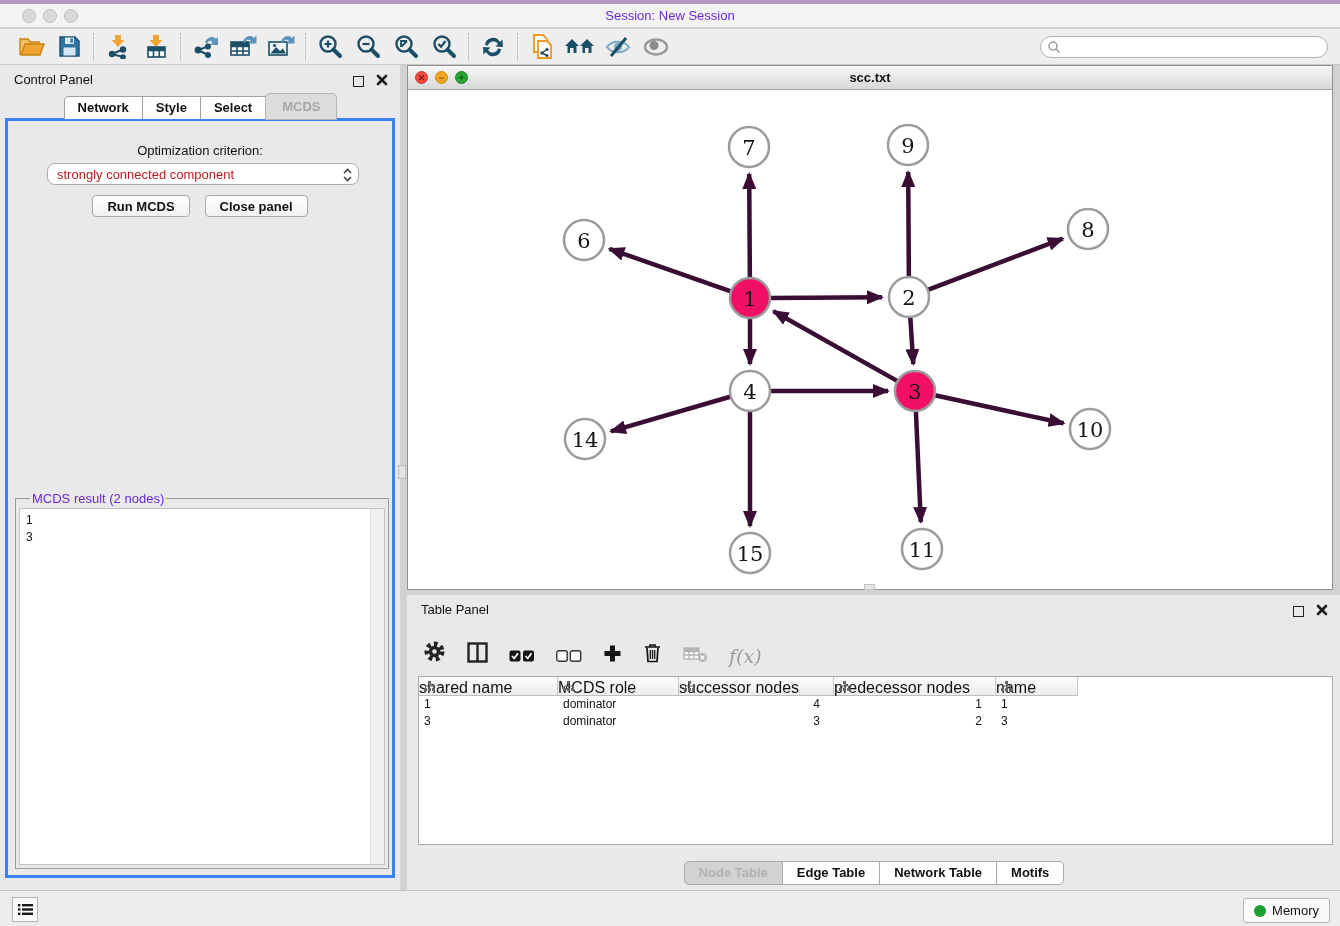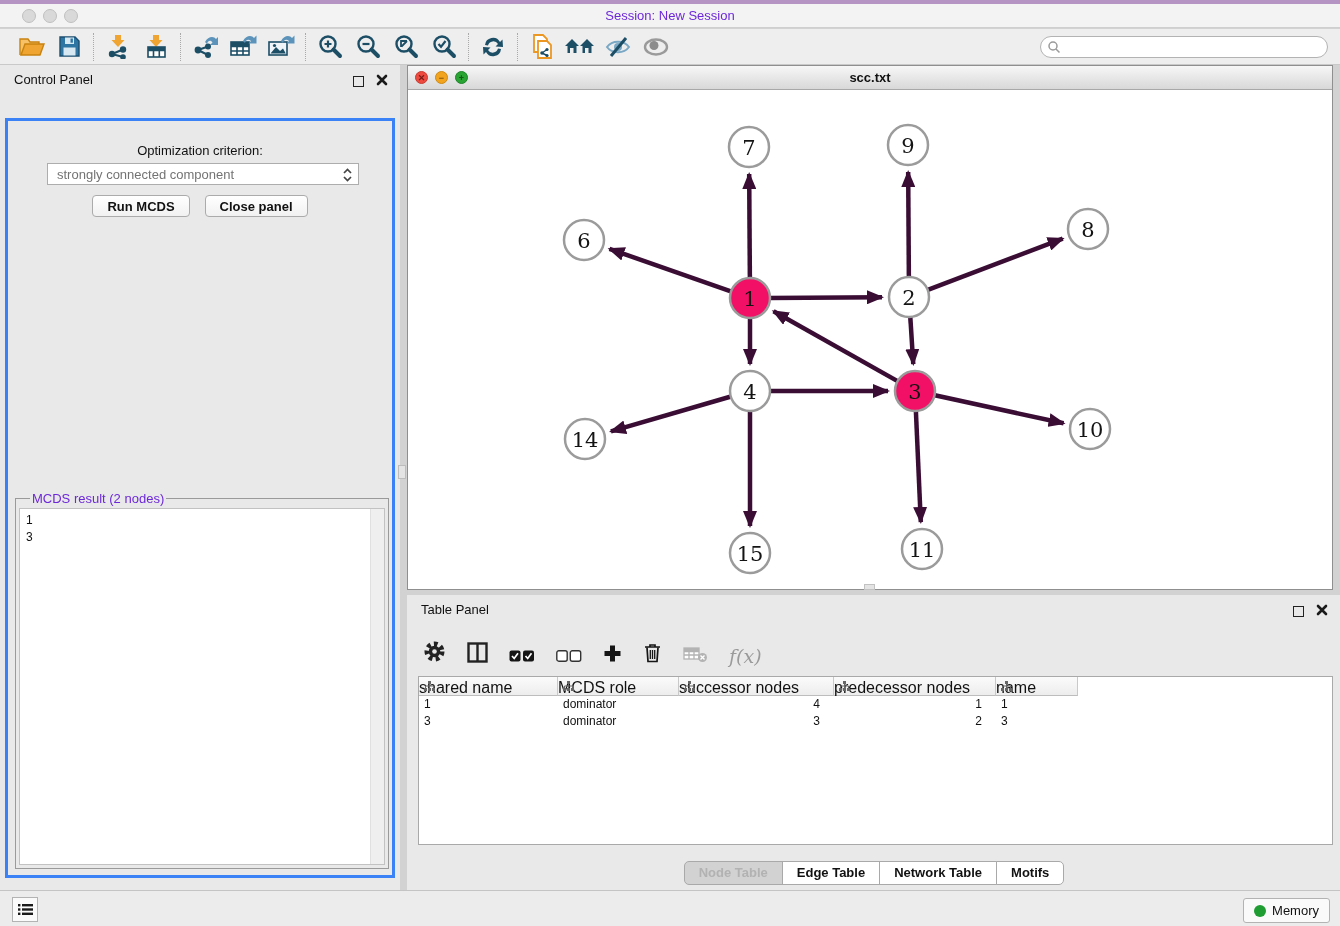--- a/index.html
+++ b/index.html
@@ -26,21 +26,21 @@
   .panel-head { position:relative; height:28px; }
   .panel-title { position:absolute; left:14px; top:7px; font-size:13px; color:#111; }
   .panel-icons { position:absolute; right:12px; top:7px; display:flex; gap:12px; align-items:center; }
   .float-ic { width:11px; height:11px; border:1.5px solid #222; background:transparent; }
   #cp-tabs { position:absolute; top:31px; left:0; right:0; display:flex; justify-content:center; align-items:flex-end; height:23px; z-index:2; }
   .jtab { font-size:13px; font-weight:600; color:#111; background:#fff; border:1px solid #9f9f9f; border-bottom:none; padding:3px 13px 4px; margin-right:-1px; }
   .jtab:first-child { border-radius:5px 0 0 0; }
   .jtab.sel { background:#dcdcdc; color:#a8a8a8; border-radius:5px 5px 0 0; padding:5px 16px 5px; position:relative; top:1px; border:1px solid #b5b5b5; }
   #cp-box { position:absolute; left:5px; top:53px; width:390px; height:760px; border:3px solid #3b82f6; background:#e9e9e9; }
   #opt-label { position:absolute; top:22px; left:0; right:0; text-align:center; font-size:13px; color:#111; }
-  #opt-select { position:absolute; left:39px; top:42px; width:312px; height:22px; background:#fff; border:1px solid #adadad; border-radius:0; font-size:13px; display:flex; align-items:center; padding-left:9px; color:#737373; }
+  #opt-select { position:absolute; left:39px; top:42px; width:312px; height:22px; background:#fff; border:1px solid #adadad; border-radius:8px; font-size:13px; display:flex; align-items:center; padding-left:9px; color:#b91c1c; }
   #opt-select .stepper { position:absolute; right:5px; top:3px; }
   .btn-row { position:absolute; top:74px; left:0; right:0; display:flex; justify-content:center; gap:15px; }
   .pbtn { height:22px; background:linear-gradient(#ffffff,#f1f1f1); border:1px solid #ababab; border-radius:4px; font-size:13px; font-weight:600; color:#111; padding:0 14px; display:flex; align-items:center; }
   #result-fieldset { position:absolute; left:7px; top:370px; width:374px; height:378px; border:1px solid #9a9a9a; }
   #result-fieldset legend { font-size:13px; color:#6d28d9; margin-left:14px; padding:0 2px; }
   #result-area { position:absolute; left:3px; top:2px; right:3px; bottom:3px; background:#fff; border:1px solid #c2c2c2; }
   #result-text { font-size:12px; color:#111; padding:3px 6px; line-height:17px; white-space:pre; font-family:"Liberation Sans",sans-serif; }
   #result-scroll { position:absolute; right:0; top:0; bottom:0; width:14px; background:#efefef; border-left:1px solid #e0e0e0; }
 
   
@@ -243,20 +243,26 @@
   <div id="control-panel">
     <div class="panel-head">
       <span class="panel-title">Control Panel</span>
       <span class="panel-icons">
         <span class="float-ic"></span>
         <span><svg width="12" height="12" viewBox="0 0 12 12">
               <path d="M2 2 L10 10 M10 2 L2 10" stroke="#1a1a1a" stroke-width="2.6" stroke-linecap="round"></path>
             </svg></span>
       </span>
     </div>
+    <div id="cp-tabs">
+        <span class="jtab">Network</span>
+        <span class="jtab">Style</span>
+        <span class="jtab">Select</span>
+        <span class="jtab sel">MCDS</span>
+      </div>
     <div id="cp-box">
       <div id="opt-label">Optimization criterion:</div>
       <div id="opt-select">
         <span>strongly connected component</span>
         <span class="stepper">
           <svg width="11" height="16" viewBox="0 0 11 16">
               <path d="M2 6 L5.5 2.5 L9 6" fill="none" stroke="#444" stroke-width="1.7"></path>
               <path d="M2 10 L5.5 13.5 L9 10" fill="none" stroke="#444" stroke-width="1.7"></path>
             </svg>
         </span>

